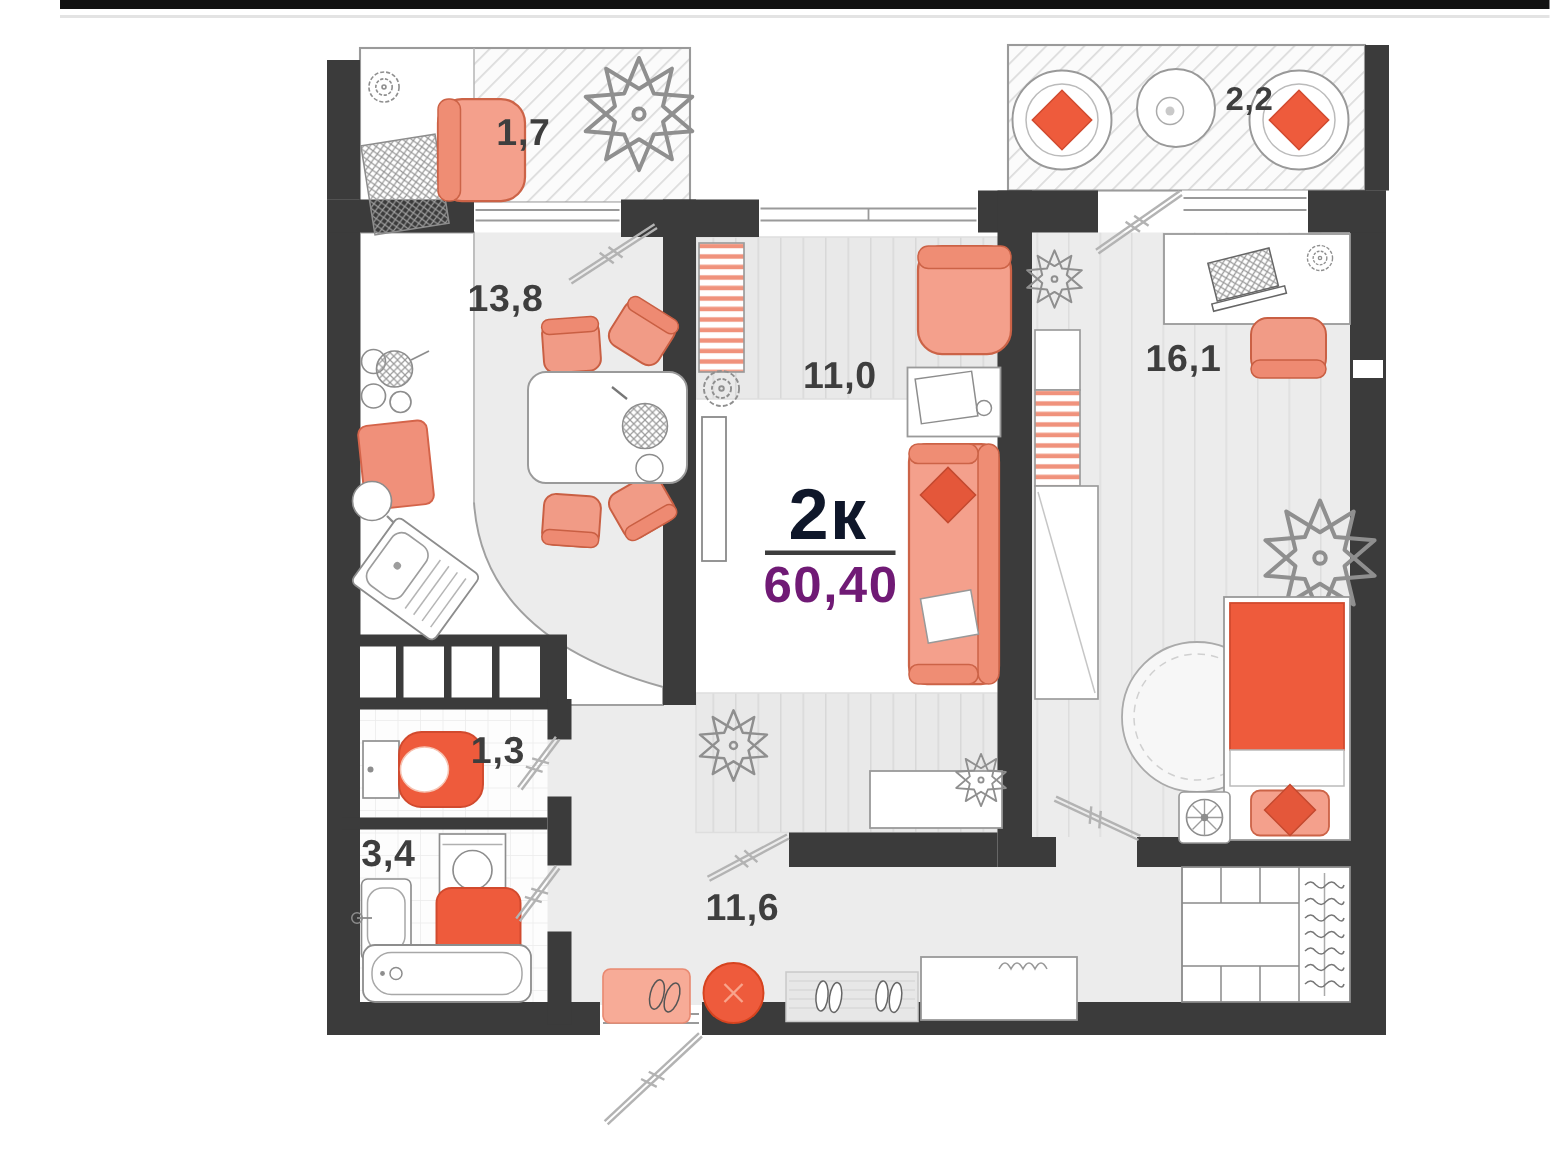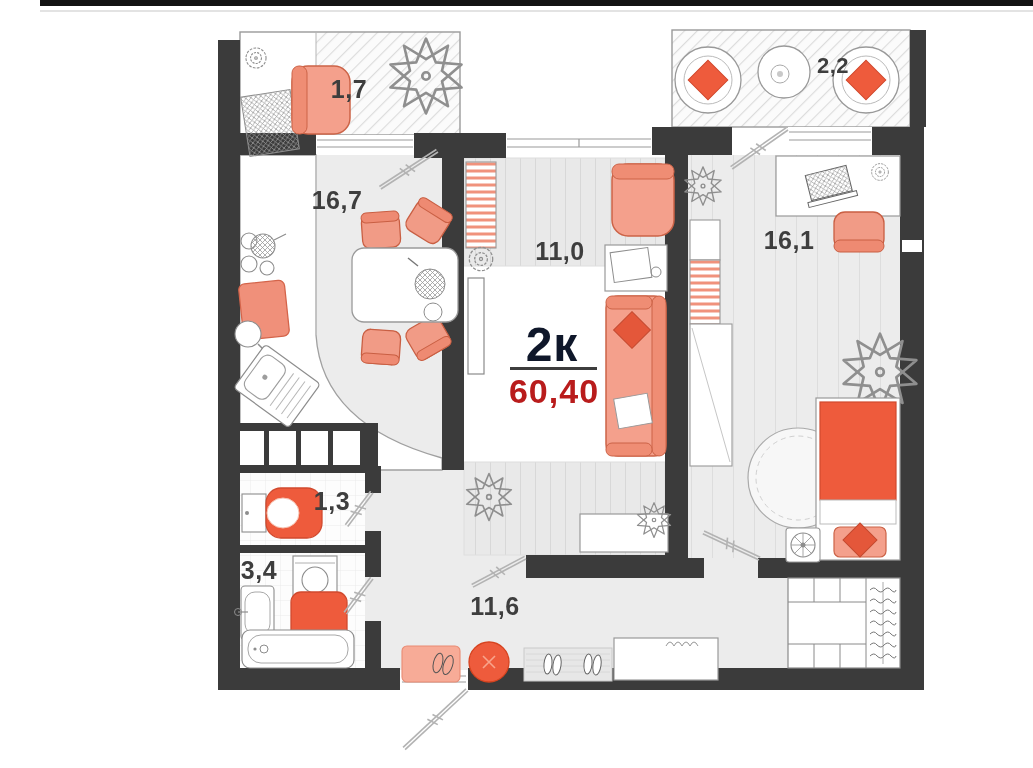--- a/index.html
+++ b/index.html
@@ -6,21 +6,21 @@
   #stage{position:relative;width:1033px;height:768px;background:#ffffff;overflow:hidden;
          font-family:"Liberation Sans",sans-serif;margin-left:40px;}
   #topbar{position:absolute;left:0;top:0;width:1033px;height:6px;background:#121212;}
   #topline{position:absolute;left:0;top:10px;width:1033px;height:2px;background:#e3e3e3;}
   #plan{position:absolute;left:0;top:0;}
   .lbl{position:absolute;transform:translate(-50%,-50%);font-size:25px;font-weight:600;
        color:#3e3e3e;letter-spacing:.5px;white-space:nowrap;}
   .big-type{position:absolute;transform:translate(-50%,-50%);font-size:48px;font-weight:800;
        color:#0f172a;letter-spacing:1px;}
   .big-area{position:absolute;transform:translate(-50%,-50%);font-size:34px;font-weight:800;
-       color:#b91c1c;letter-spacing:1px;}
+       color:#701a75;letter-spacing:1px;}
   .divider{position:absolute;background:#3d3d3d;}
   .door line{stroke:#b3b3b3;stroke-width:1.6;}
 </style>
 </head>
 <body>
 
 <div id="stage">
   <div id="topbar"></div>
   <div id="topline"></div>
 
@@ -402,21 +402,21 @@
         <line x1="0" y1="0" x2="86" y2="0"></line>
           <line x1="0" y1="3" x2="86" y2="3"></line>
         <line x1="38" y1="-4" x2="42" y2="7"></line>
           <line x1="45" y1="-4" x2="49" y2="7"></line>
       </g>
     </g>
   </svg>
 
   <div class="lbl" style="left:309px;top:89px">1,7</div>
   <div class="lbl" style="left:793px;top:66px;font-size:22px">2,2</div>
-  <div class="lbl" style="left:297px;top:200px">16,7</div>
+  <div class="lbl" style="left:297px;top:200px">13,8</div>
   <div class="lbl" style="left:520px;top:251px">11,0</div>
   <div class="lbl" style="left:749px;top:240px">16,1</div>
   <div class="lbl" style="left:292px;top:501px">1,3</div>
   <div class="lbl" style="left:219px;top:570px">3,4</div>
   <div class="lbl" style="left:455px;top:606px">11,6</div>
 
   <div class="big-type" style="left:512px;top:344px">2к</div>
   <div class="divider" style="left:470px;top:367px;width:87px;height:3px"></div>
   <div class="big-area" style="left:514px;top:391px">60,40</div>
 </div>

